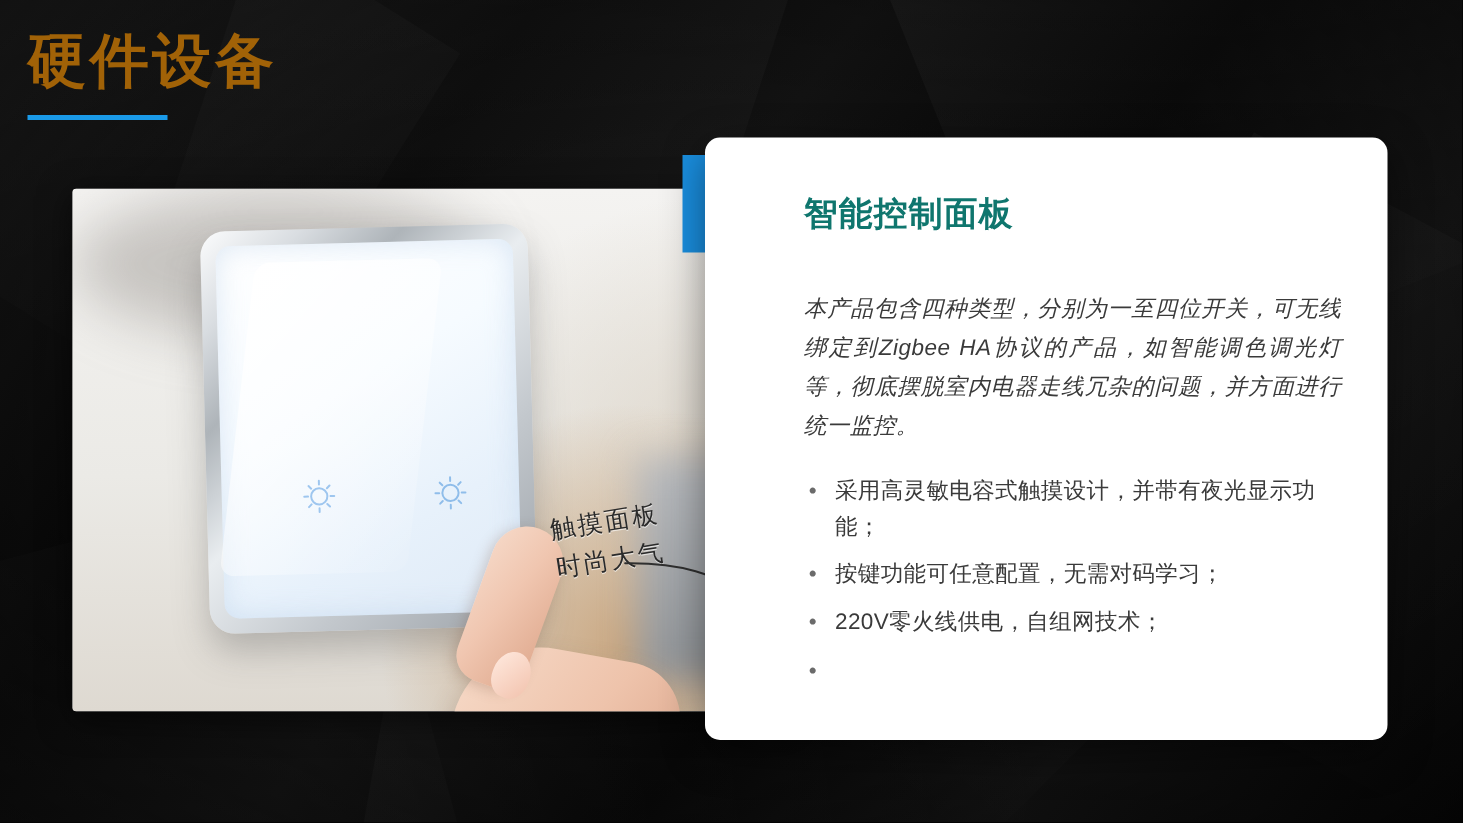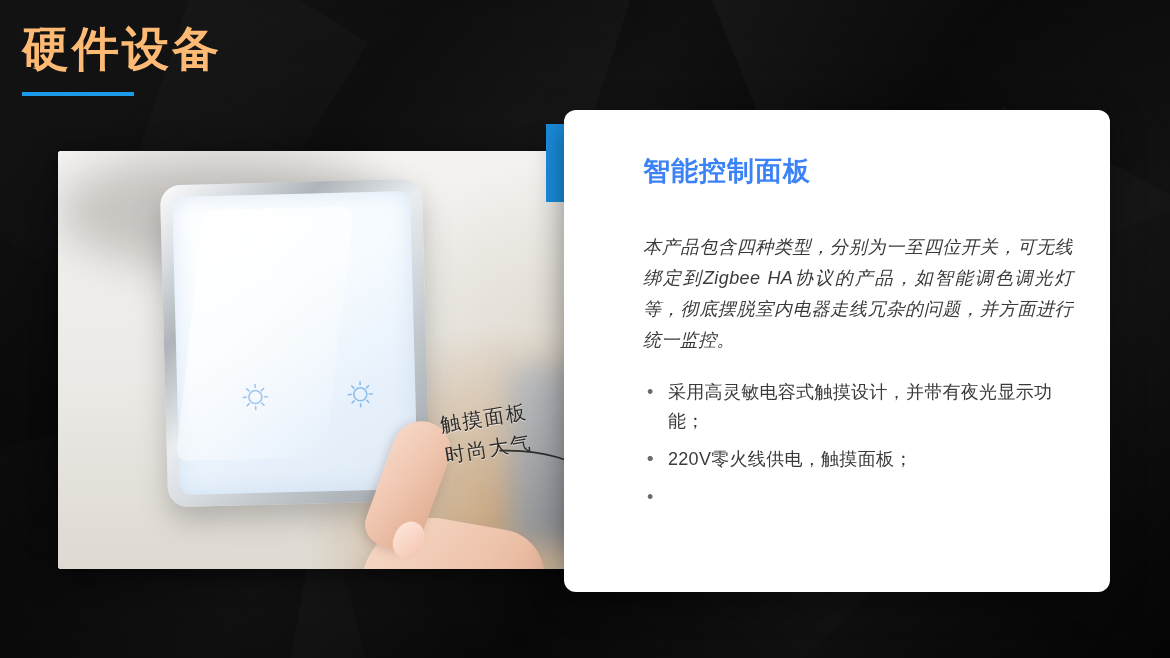--- a/index.html
+++ b/index.html
@@ -40,21 +40,21 @@
   .f7 { left: 620px;  top: 330px;  width: 300px; height: 300px; transform: rotate(45deg);
         background: linear-gradient(180deg, rgba(255,255,255,0.04), rgba(0,0,0,0)); }
   .vignette {
     position: absolute; inset: 0;
     background: radial-gradient(ellipse at 50% 45%, rgba(0,0,0,0) 35%, rgba(0,0,0,0.55) 100%);
   }
 
   
   .title-block { position: absolute; left: 22px; top: 22px; }
   .title-text {
-    color: #fdba74;
+    color: #a16207;
     font-size: 47px;
     font-weight: bold;
     letter-spacing: 3px;
     line-height: 1.15;
     font-family: "Liberation Sans", "DejaVu Sans", sans-serif;
   }
   .title-rule {
     margin-top: 16px;
     width: 112px; height: 4px;
     background: #1a9ae8;
@@ -180,21 +180,21 @@
   }
   .blue-square {
     position: absolute;
     left: 546px; top: 124px;
     width: 78px; height: 78px;
     background: #1a8fe0;
   }
   .card-title {
     position: absolute;
     left: 79px; top: 43px;
-    color: #3b82f6;
+    color: #0f766e;
     font-size: 27px;
     font-weight: bold;
     letter-spacing: 1px;
   }
   .card-para {
     position: absolute;
     left: 79px; top: 122px;
     width: 430px;
     color: #3a3a3a;
     font-size: 18px;
@@ -292,24 +292,25 @@
   <div class="card">
     <div class="card-title">智能控制面板</div>
     <div class="card-para">本产品包含四种类型，分别为一至四位开关，可无线绑定到Zigbee HA协议的产品，如智能调色调光灯等，彻底摆脱室内电器走线冗杂的问题，并方面进行统一监控。</div>
     <ul class="bullets">
       <li>
         <span class="dot">•</span>
         <span>采用高灵敏电容式触摸设计，并带有夜光显示功能；</span>
       </li>
       <li>
         <span class="dot">•</span>
+        <span>按键功能可任意配置，无需对码学习；</span>
       </li>
       <li>
         <span class="dot">•</span>
-        <span>220V零火线供电，触摸面板；</span>
+        <span>220V零火线供电，自组网技术；</span>
       </li>
       <li>
         <span class="dot">•</span>
       </li>
     </ul>
   </div>
 
 </div>
 
 </body></html>

